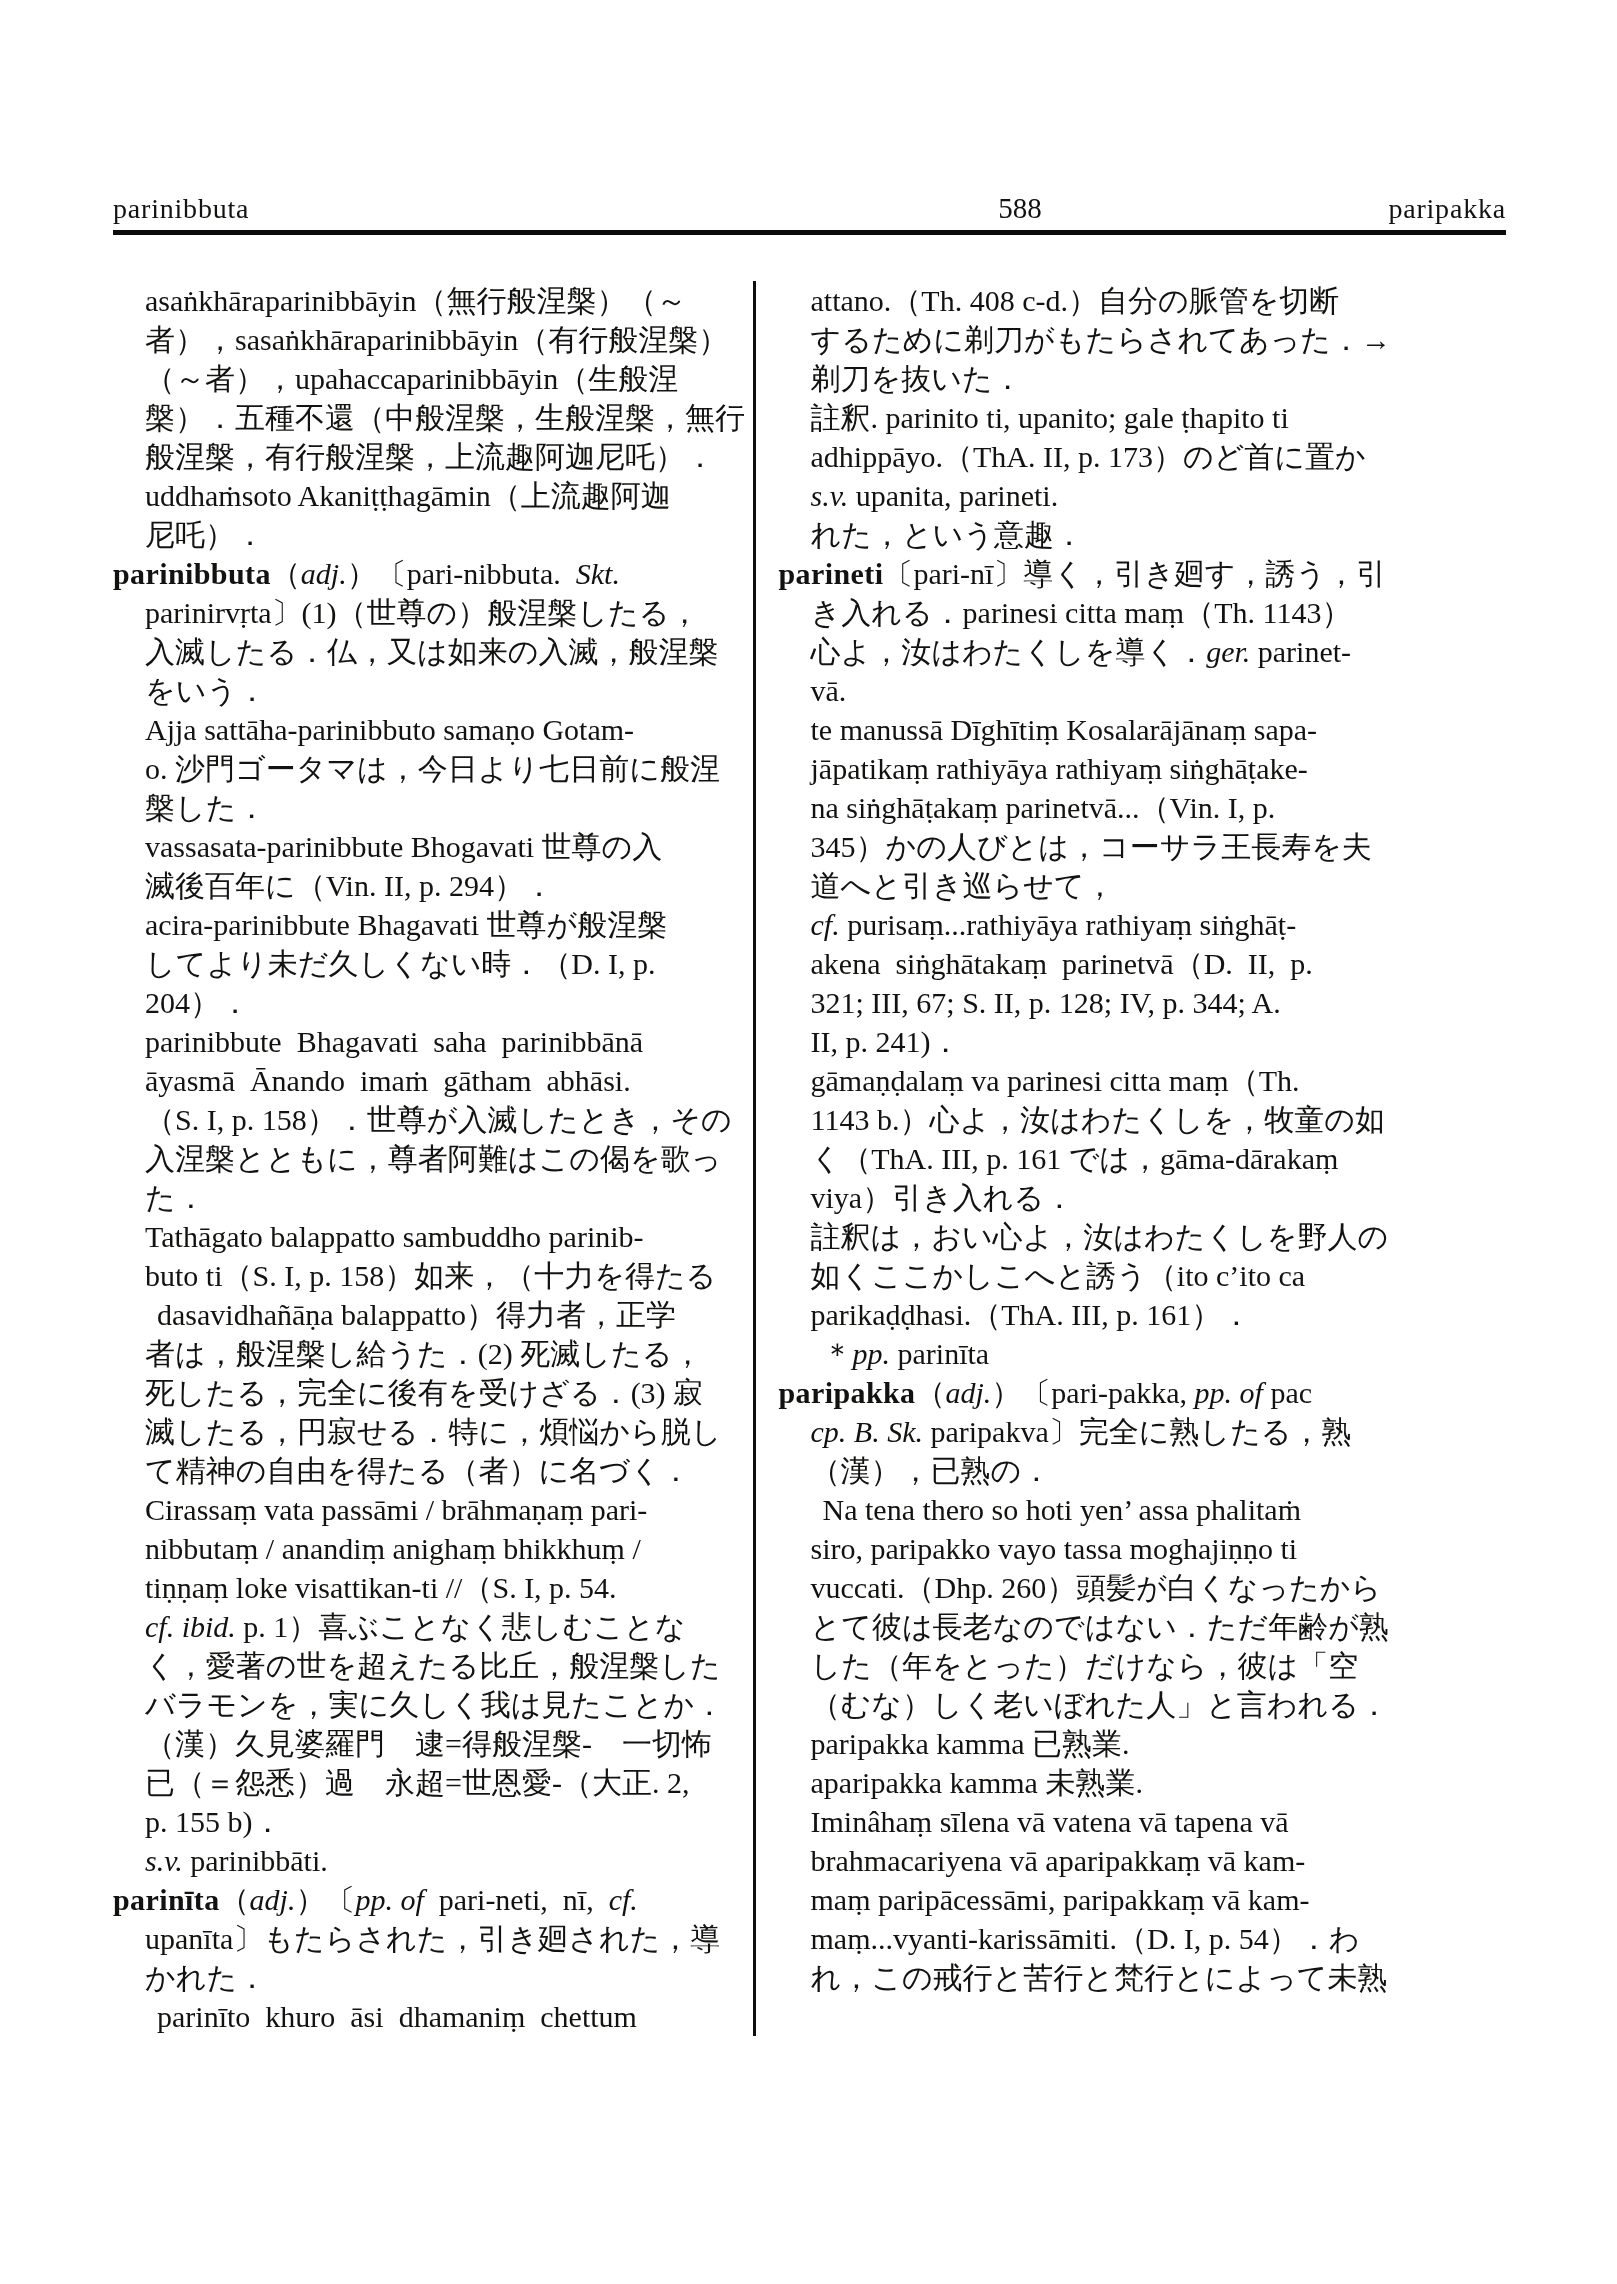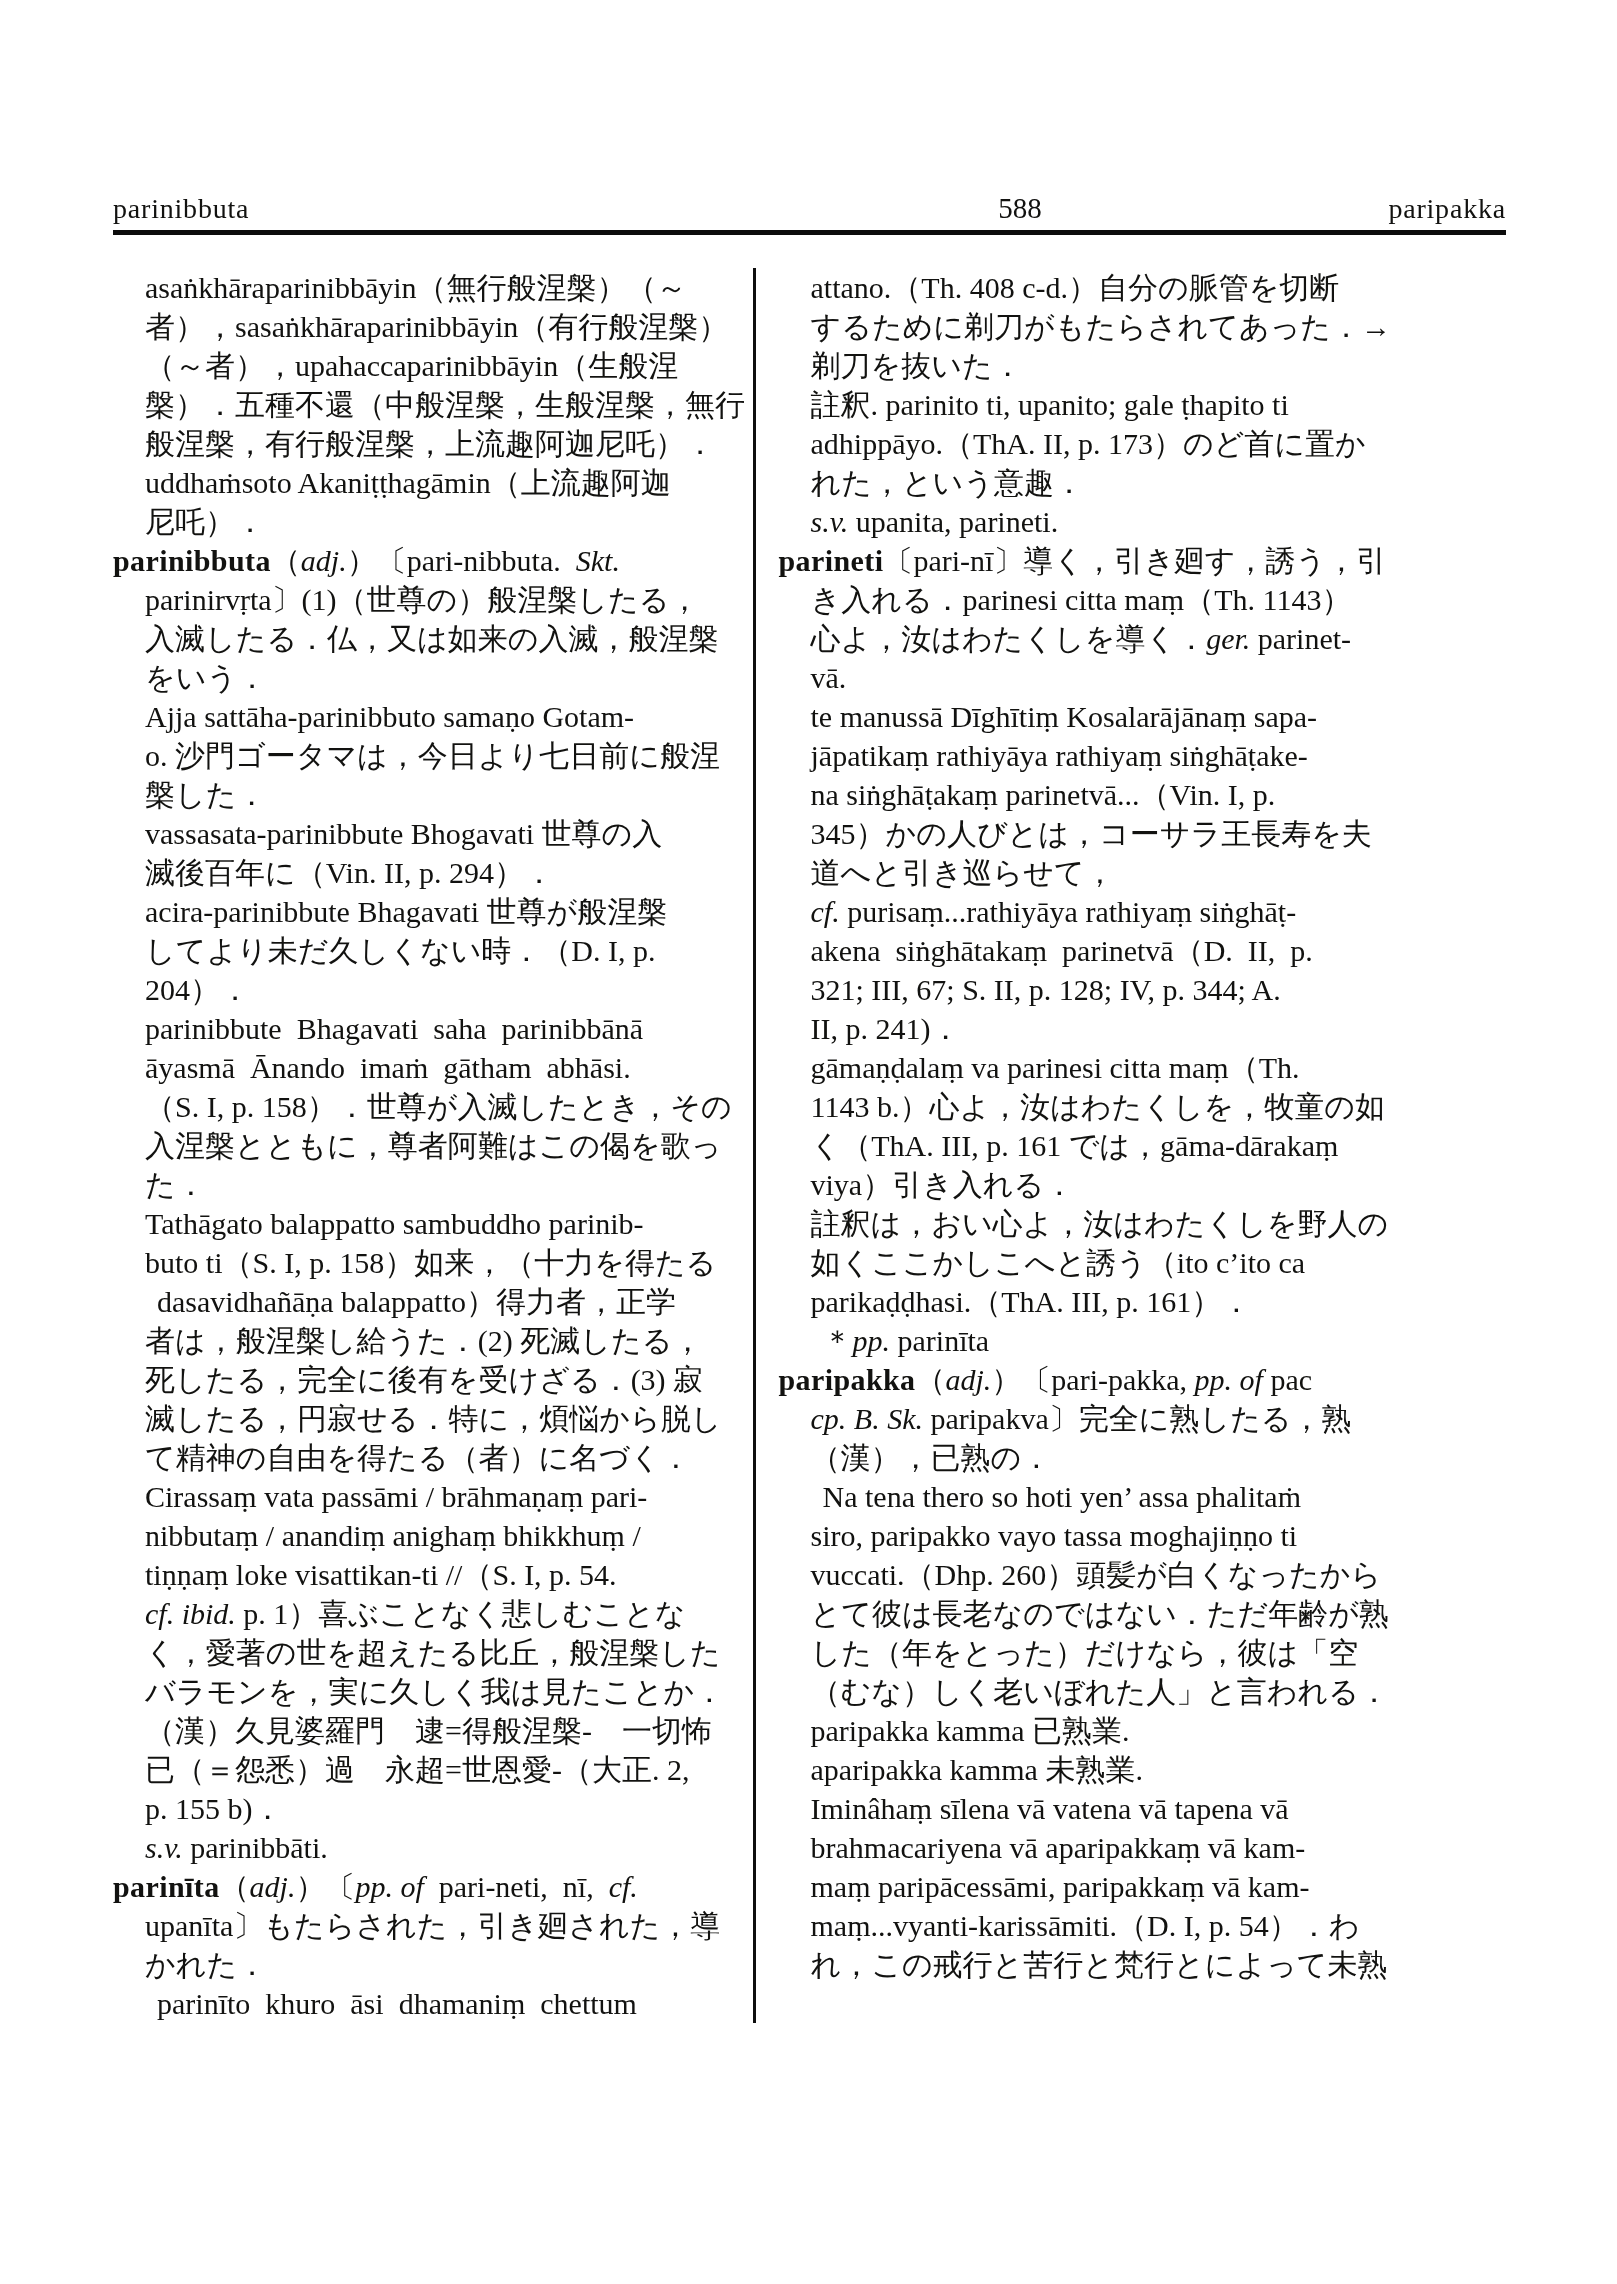--- a/index.html
+++ b/index.html
@@ -18,21 +18,21 @@
     display:flex;align-items:flex-end;height:69px;
     font-size:28px;line-height:1;
   }
   .rh-left{flex:1;text-align:left;letter-spacing:0.8px;}
   .rh-center{flex:1;text-align:right;font-size:29px;}
   .rh-right{flex:1;text-align:right;letter-spacing:0.8px;}
   .head-rule{
     height:0;border-top:5.3px solid #0c0c0c;margin-top:6.8px;
   }
   .columns{
-    display:flex;margin-top:33px;align-items:stretch;
+    display:flex;margin-top:46px;align-items:stretch;
   }
   .col{font-size:30px;line-height:39px;}
   .col-left{width:638px;}
   .col-divider{width:3px;background:#0e0e0e;margin-left:1.5px;}
   .col-right{flex:1;padding-left:23px;}
   .line{white-space:pre-wrap;}
   .line.ind0{padding-left:0;}
   .line.ind1{padding-left:32px;}
   .line.ind2{padding-left:44px;}
   .line span.b{font-weight:bold;letter-spacing:0.4px;}
@@ -97,22 +97,22 @@
         <div class="line ind1"><span>かれた．</span></div>
         <div class="line ind2"><span>parinīto  khuro  āsi  dhamaniṃ  chettum</span></div>
       </div>
     <div class="col-divider"></div>
     <div class="col col-right" id="col-right">
         <div class="line ind1"><span>attano.（Th. 408 c-d.）自分の脈管を切断</span></div>
         <div class="line ind1"><span>するために剃刀がもたらされてあった．→</span></div>
         <div class="line ind1"><span>剃刀を抜いた．</span></div>
         <div class="line ind1"><span>註釈. </span><span class="u">parinito</span><span> ti, upanito; gale ṭhapito ti</span></div>
         <div class="line ind1"><span>adhippāyo.（ThA. II, p. 173）のど首に置か</span></div>
+        <div class="line ind1"><span class="i">s.v.</span><span> upanita, parineti.</span></div>
         <div class="line ind1"><span>れた，という意趣．</span></div>
-        <div class="line ind1"><span class="i">s.v.</span><span> upanita, parineti.</span></div>
         <div class="line ind0"><span class="b">parineti</span><span>〔pari-</span><span class="u">nī</span><span>〕導く，引き廻す，誘う，引</span></div>
         <div class="line ind1"><span>き入れる．parinesi citta maṃ（Th. 1143）</span></div>
         <div class="line ind1"><span>心よ，汝はわたくしを導く．</span><span class="i">ger.</span><span> parinet-</span></div>
         <div class="line ind1"><span>vā.</span></div>
         <div class="line ind1"><span>te manussā Dīghītiṃ Kosalarājānaṃ sapa-</span></div>
         <div class="line ind1"><span>jāpatikaṃ rathiyāya rathiyaṃ siṅghāṭake-</span></div>
         <div class="line ind1"><span>na siṅghāṭakaṃ </span><span class="u">parinetvā</span><span>...（Vin. I, p.</span></div>
         <div class="line ind1"><span>345）かの人びとは，コーサラ王長寿を夫</span></div>
         <div class="line ind1"><span>道へと引き巡らせて，</span></div>
         <div class="line ind1"><span class="i">cf.</span><span> purisaṃ...rathiyāya rathiyaṃ siṅghāṭ-</span></div>

